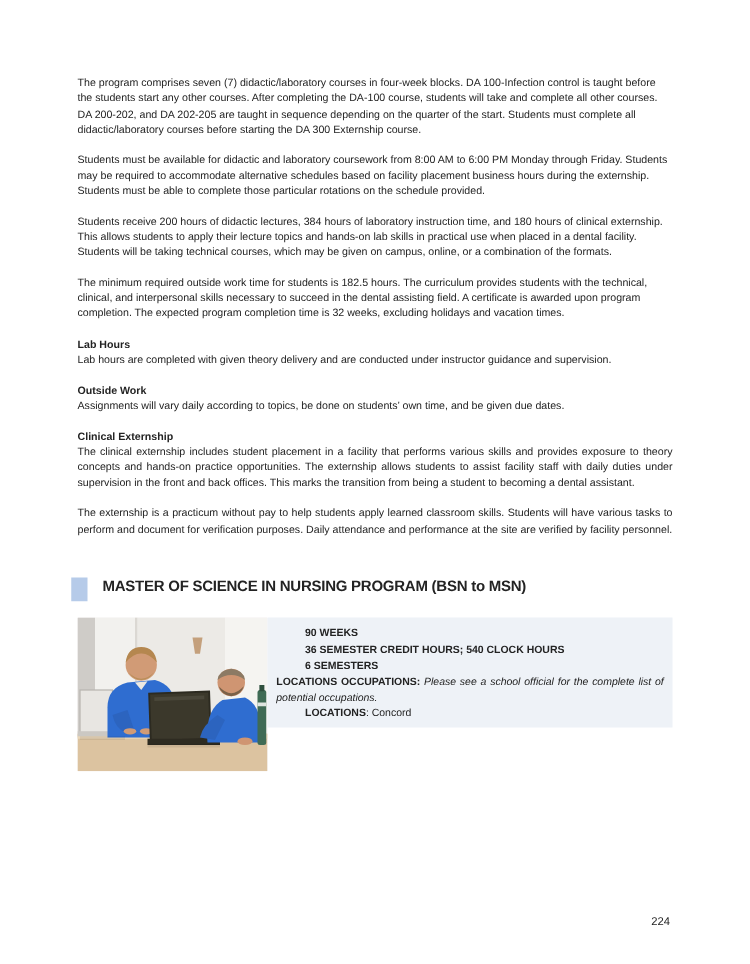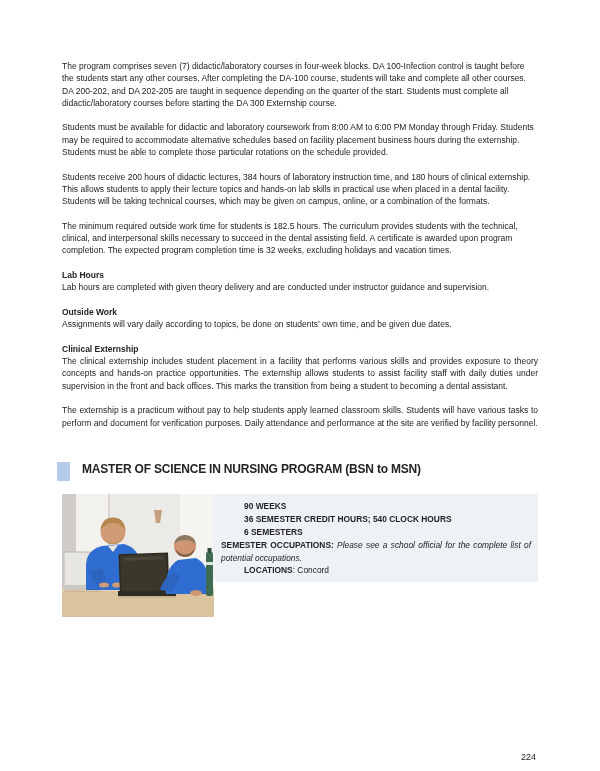--- a/index.html
+++ b/index.html
@@ -57,21 +57,21 @@
   .info-line{
     font-size:8.4px;line-height:12.9px;font-weight:bold;color:var(--text);margin-left:23px;
   }
   .info-para{
     font-size:8.4px;line-height:12.9px;color:var(--text);text-align:justify;
   }
   .info-para .b{font-weight:bold;}
   .info-para .i{font-style:italic;}
   .info-line .reg{font-weight:normal;}
   .page-number{
-    position:absolute;top:752px;right:64px;
+    position:absolute;top:732px;right:64px;
     font-size:9px;color:var(--text);
   }
 </style>
 </head>
 <body>
 
 <div class="page">
   <div class="content">
 
     <p class="para">The program comprises seven (7) didactic/laboratory courses in four-week blocks. DA 100-Infection control is taught before the students start any other courses. After completing the DA-100 course, students will take and complete all other courses. DA 200-202, and DA 202-205 are taught in sequence depending on the quarter of the start. Students must complete all didactic/laboratory courses before starting the DA 300 Externship course.</p>
@@ -151,21 +151,21 @@
 
           <rect x="2" y="95" width="36" height="3" fill="#000000" opacity="0.07"></rect>
           <rect x="56" y="101" width="58" height="3" fill="#000000" opacity="0.08"></rect>
         </svg>
       </div>
       <div class="info-panel">
         <div class="info-line">90 WEEKS</div>
         <div class="info-line">36 SEMESTER CREDIT HOURS; 540 CLOCK HOURS</div>
         <div class="info-line">6 SEMESTERS</div>
         <div class="info-para">
-          <span class="b">SEMESTER OCCUPATIONS:</span>
+          <span class="b">LOCATIONS OCCUPATIONS:</span>
           <span class="i">Please see a school official for the complete list of potential occupations.</span>
         </div>
         <div class="info-line">
           <span>LOCATIONS</span><span class="reg">: Concord</span>
         </div>
       </div>
     </div>
 
   </div>
 

